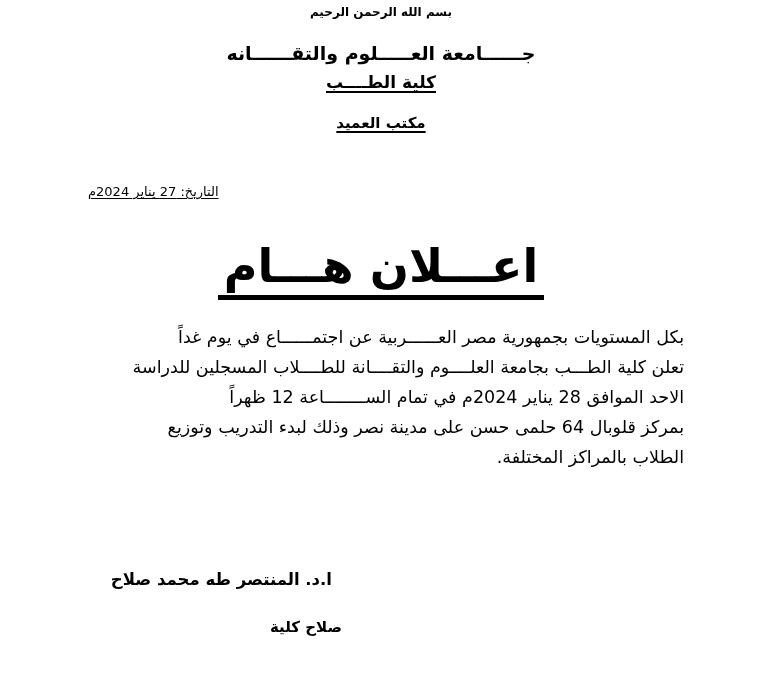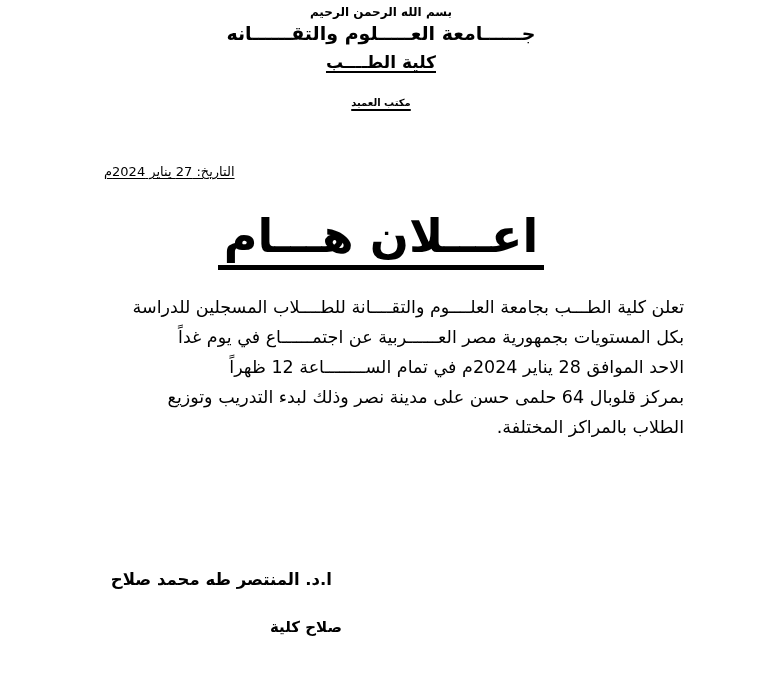--- a/index.html
+++ b/index.html
@@ -31,73 +31,73 @@
     font-weight: bold;
     letter-spacing: 0px;
     margin-top: 5px;
     line-height: 14px;
     color: #000;
   }
 
   
   .letterhead {
     text-align: center;
-    margin-top: 0;
+    margin-top: 20px;
   }
   .lh-line1 {
     font-size: 19px;
     font-weight: bold;
     line-height: 28px;
     letter-spacing: 0.5px;
     white-space: nowrap;
   }
   .lh-line2 {
     font-size: 17px;
     font-weight: bold;
     line-height: 30px;
     text-decoration: underline;
     text-underline-offset: 3px;
     text-decoration-thickness: 1.5px;
     white-space: nowrap;
     text-align: center;
   }
   .lh-line3 {
-    font-size: 10px;
+    font-size: 15px;
     font-weight: bold;
     line-height: 36px;
     margin-top: 8px;
     text-decoration: underline;
     text-underline-offset: 3px;
     text-decoration-thickness: 1.5px;
     white-space: nowrap;
   }
 
   
   .date-row {
     margin-top: 40px;
-    padding-left: 16px;
+    padding-left: 0;
     padding-right: 0;
     text-align: left;
   }
   .date-text {
     display: inline-block;
     margin-left: 88px;
     font-size: 13px;
     font-weight: normal;
     text-decoration: underline;
     text-underline-offset: 2px;
     text-decoration-thickness: 1px;
     direction: rtl;
     unicode-bidi: embed;
     white-space: nowrap;
   }
 
   
   .headline-wrap {
-    margin-top: 28px;
+    margin-top: 38px;
     text-align: center;
   }
   .headline {
     display: inline-block;
     position: relative;
     font-size: 46px;
     font-weight: bold;
     line-height: 56px;
     letter-spacing: 1px;
     padding: 0 6px 6px 6px;
@@ -178,22 +178,22 @@
 
   <div class="headline-wrap">
     <span class="headline">
       <span>اعـــلان هـــام</span>
       <span class="headline-underline"></span>
     </span>
   </div>
 
   <div class="body-block">
     <p>
+      <span class="body-line">بكل المستويات بجمهورية مصر العــــــربية  عن اجتمــــــاع في يوم غداً</span>
       <span class="body-line">تعلن كلية الطـــب بجامعة العلــــوم والتقــــانة للطــــلاب المسجلين  للدراسة</span>
-      <span class="body-line">بكل المستويات بجمهورية مصر العــــــربية  عن اجتمــــــاع في يوم غداً</span>
       <span class="body-line">الاحد الموافق 28 يناير 2024م في تمام الســــــــاعة 12  ظهراً</span>
       <span class="body-line">بمركز قلوبال 64 حلمى حسن على مدينة نصر وذلك لبدء التدريب وتوزيع</span>
       <span class="body-line">الطلاب بالمراكز المختلفة.</span>
     </p>
   </div>
 
   <div class="signature">
     <div class="sig-name">ا.د. المنتصر طه محمد صلاح</div>
     <div class="sig-title">صلاح كلية</div>
   </div>

